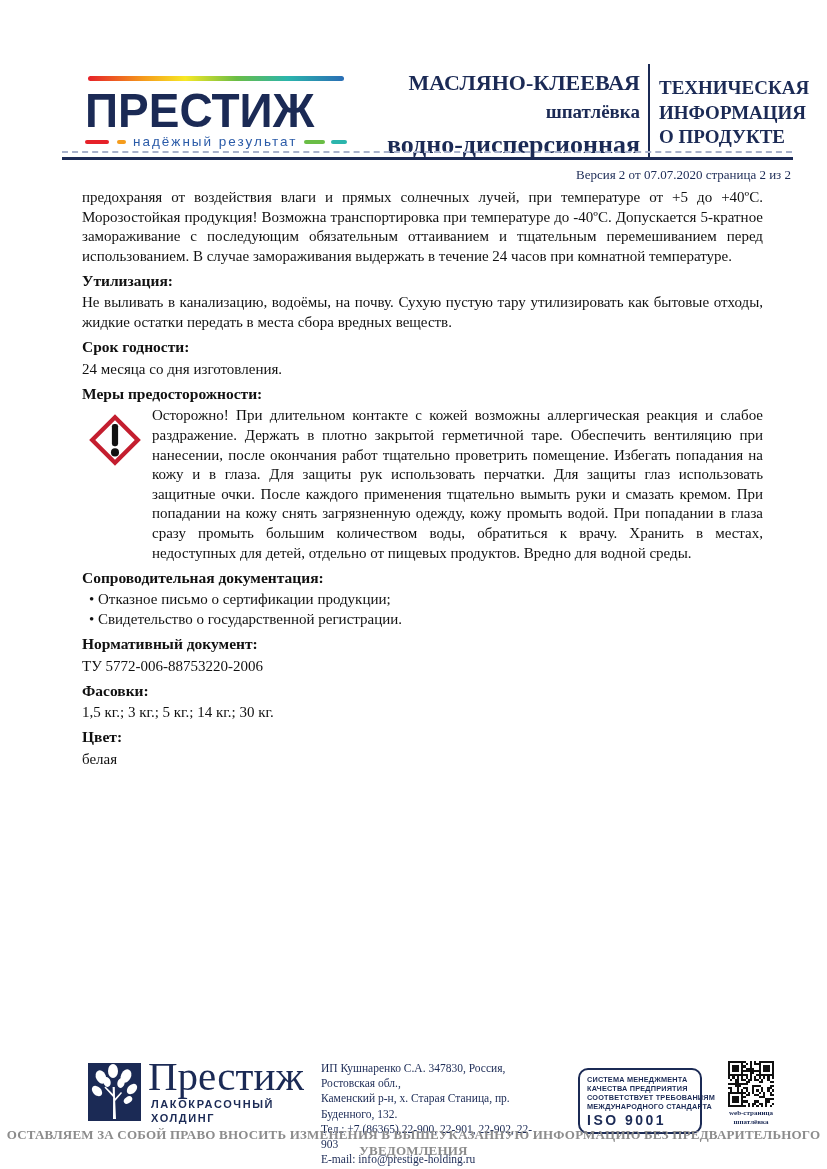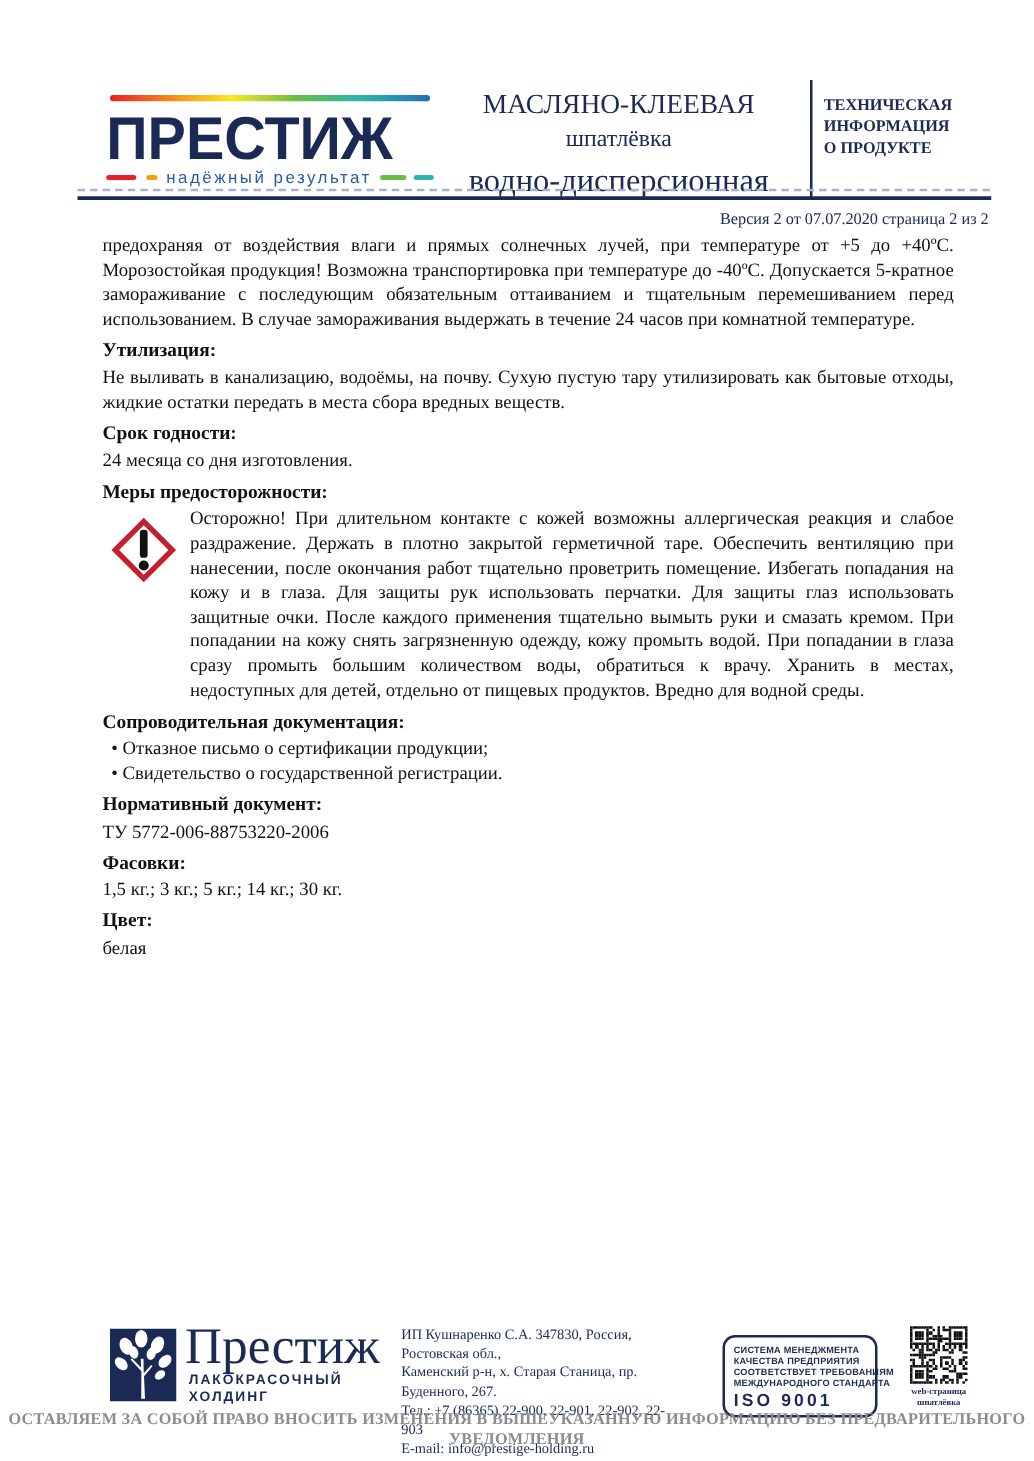--- a/index.html
+++ b/index.html
@@ -27,29 +27,29 @@
   }
   .logo-tagline { display: flex; align-items: center; margin-top: 2px; }
   .logo-tagline .dash { height: 4px; border-radius: 2px; }
   .dash-red { width: 40px; background: #e62129; margin-right: 8px; }
   .dash-orange { width: 14px; background: #f59c1c; margin-right: 7px; }
   .dash-green { width: 34px; background: #6abd45; margin-left: 7px; }
   .dash-teal { width: 26px; background: #2bb5ac; margin-left: 6px; }
   .tagline-text { font-family: "Liberation Sans", sans-serif; font-size: 13.5px; color: #2b5ba8; letter-spacing: 2px; white-space: nowrap; }
   .title-block {
     position: absolute; left: 350px; top: 68px; width: 290px;
-    text-align: center; color: #1b2a55; font-weight: normal;
+    text-align: right; color: #1b2a55; font-weight: bold;
   }
   .title-line1 { font-size: 22px; line-height: 1.35; }
   .title-line2 { font-size: 19px; line-height: 1.5; }
   .title-line3 { font-size: 26px; line-height: 1.45; }
   .header-vline { position: absolute; left: 648px; top: 64px; width: 2px; height: 96px; background: #1b2a55; }
   .doc-type {
     position: absolute; left: 659px; top: 76px; width: 130px;
-    color: #1b2a55; font-weight: bold; font-size: 13px; line-height: 1.3;
+    color: #1b2a55; font-weight: bold; font-size: 19px; line-height: 1.3;
   }
   .header-dashed-line { position: absolute; left: 62px; top: 151px; width: 730px; border-top: 2px dashed #a8b2cc; }
   .header-solid-line { position: absolute; left: 62px; top: 157px; width: 731px; height: 3px; background: #1b2a55; }
   .version-line { position: absolute; right: 36px; top: 167px; color: #1b2a55; font-size: 13px; }
   
   .body-content {
     position: absolute; left: 82px; top: 188px; width: 681px;
     font-size: 15px; line-height: 19.6px; text-align: justify;
   }
   .body-content p { margin: 0; }
@@ -181,21 +181,21 @@
     </svg>
   </div>
   <div class="footer-brand">Престиж</div>
   <div class="footer-sub">
     <div>ЛАКОКРАСОЧНЫЙ</div>
     <div>ХОЛДИНГ</div>
   </div>
 
   <div class="footer-contact">
     <div>ИП Кушнаренко С.А. 347830, Россия, Ростовская обл.,</div>
-    <div>Каменский р-н, х. Старая Станица, пр. Буденного, 267.</div>
+    <div>Каменский р-н, х. Старая Станица, пр. Буденного, 132.</div>
     <div>Тел.: +7 (86365) 22-900, 22-901, 22-902, 22-903</div>
     <div>E-mail: info@prestige-holding.ru</div>
     <div>www.prestige-holding.ru</div>
   </div>
 
   <div class="iso-badge">
     <div class="iso-line">СИСТЕМА МЕНЕДЖМЕНТА</div>
     <div class="iso-line">КАЧЕСТВА ПРЕДПРИЯТИЯ</div>
     <div class="iso-line">СООТВЕТСТВУЕТ ТРЕБОВАНИЯМ</div>
     <div class="iso-line">МЕЖДУНАРОДНОГО СТАНДАРТА</div>

